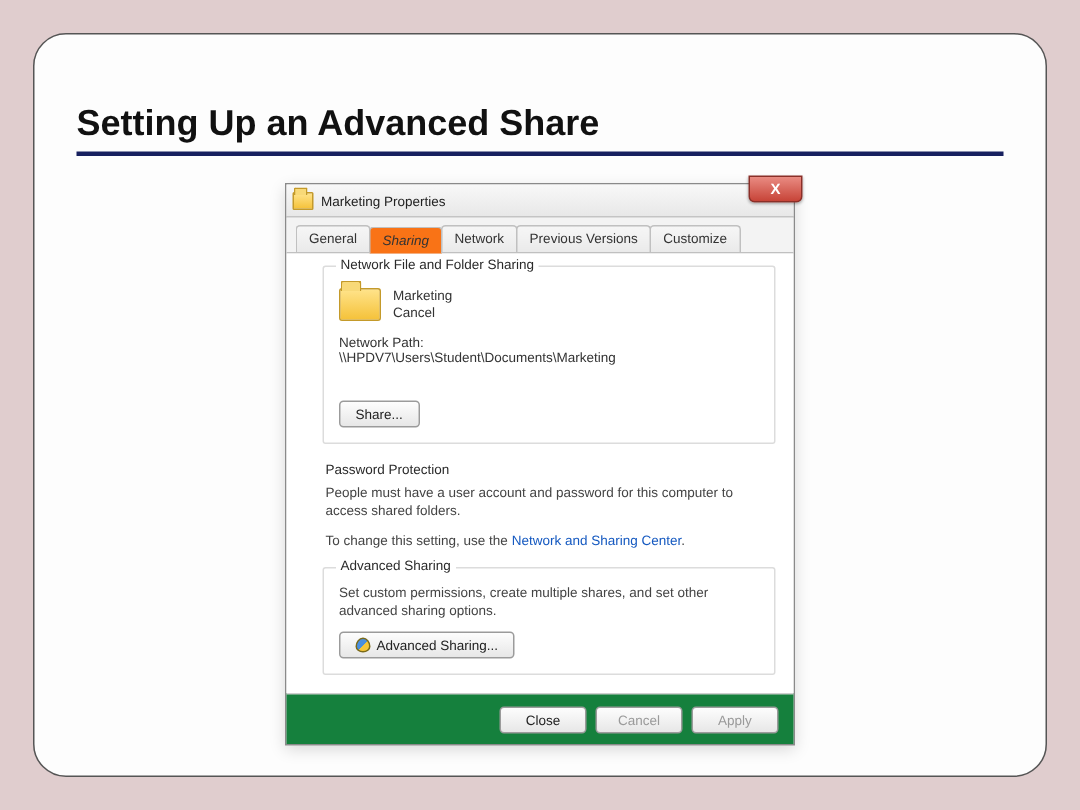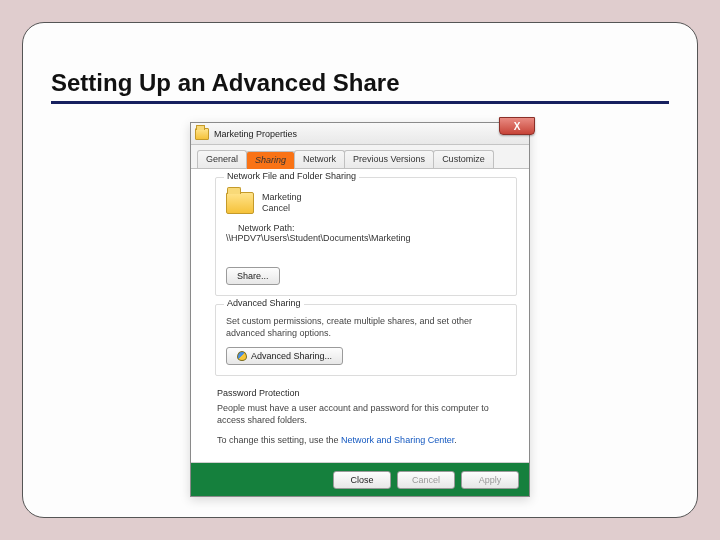--- a/index.html
+++ b/index.html
@@ -133,21 +133,21 @@
     border-radius:2px;
     position:relative;
   }
   .folder-ico::before{
     content:"";
     position:absolute; left:0; top:-6px; width:12px; height:6px;
     background:#f8d978; border:1px solid #c49a2a; border-bottom:none;
     border-radius:2px 2px 0 0;
   }
   .folder-meta { line-height:1.25; }
-  .np-lbl { margin-top:4px; font-size:9px; color:#333;margin-left:12px;}
+  .np-lbl { margin-top:4px; font-size:9px; color:#333;}
   .np-val { font-size:9px; color:#333; margin-bottom:24px;}
   .btn {
     display:inline-flex; align-items:center; gap:4px;
     padding:2px 10px;
     font-size:9px;
     background:linear-gradient(#fdfdfd,#e7e7e7);
     border:1px solid #9b9b9b;
     border-radius:3px;
     color:#222;
     min-height:18px;
@@ -207,39 +207,39 @@
           <div class="folder-meta">
             <div>Marketing</div>
             <div>Cancel</div>
           </div>
         </div>
         <div class="np-lbl">Network Path:</div>
         <div class="np-val">\\HPDV7\Users\Student\Documents\Marketing</div>
         <div class="btn">Share...</div>
       </div>
 
+      <div class="group" style="border:none;padding:4px 2px;">
+        <span class="group-title" style="position:static;display:block;padding:0;margin-bottom:4px;">Password Protection</span>
+        <div class="desc">People must have a user account and password for this computer to access shared folders.</div>
+        <div style="height:8px"></div>
+        <div class="desc">
+          <span>To change this setting, use the </span><span class="link">Network and Sharing Center</span><span>.</span>
+        </div>
+      </div>
+
       <div class="group">
         <span class="group-title">Advanced Sharing</span>
         <div class="desc">Set custom permissions, create multiple shares, and set other advanced sharing options.</div>
         <div style="height:8px"></div>
         <div class="btn">
           <span class="shield"></span>
           <span>Advanced Sharing...</span>
         </div>
       </div>
 
-      <div class="group" style="border:none;padding:4px 2px;">
-        <span class="group-title" style="position:static;display:block;padding:0;margin-bottom:4px;">Password Protection</span>
-        <div class="desc">People must have a user account and password for this computer to access shared folders.</div>
-        <div style="height:8px"></div>
-        <div class="desc">
-          <span>To change this setting, use the </span><span class="link">Network and Sharing Center</span><span>.</span>
-        </div>
-      </div>
-
     </div>
 
     <div class="dlg-footer">
       <div class="btn">Close</div>
       <div class="btn disabled">Cancel</div>
       <div class="btn disabled">Apply</div>
     </div>
   </div>
 </div>
 

